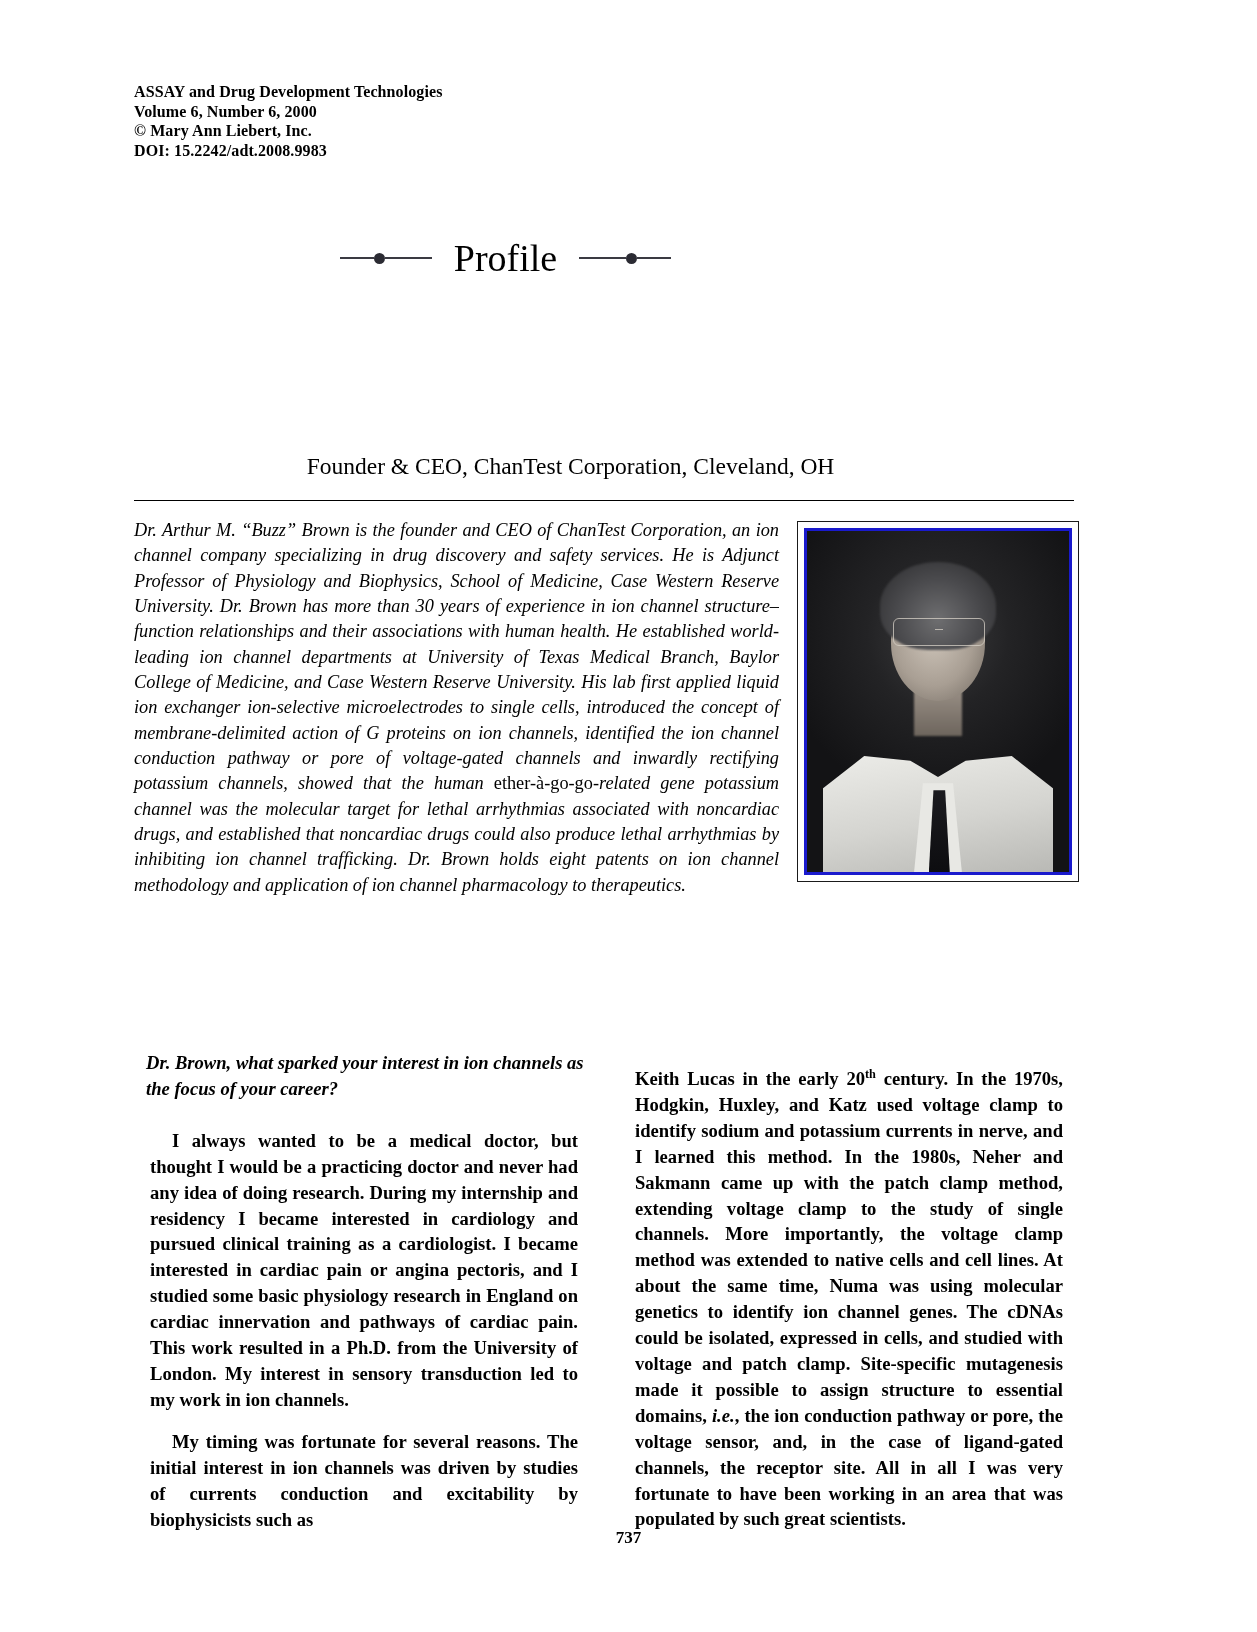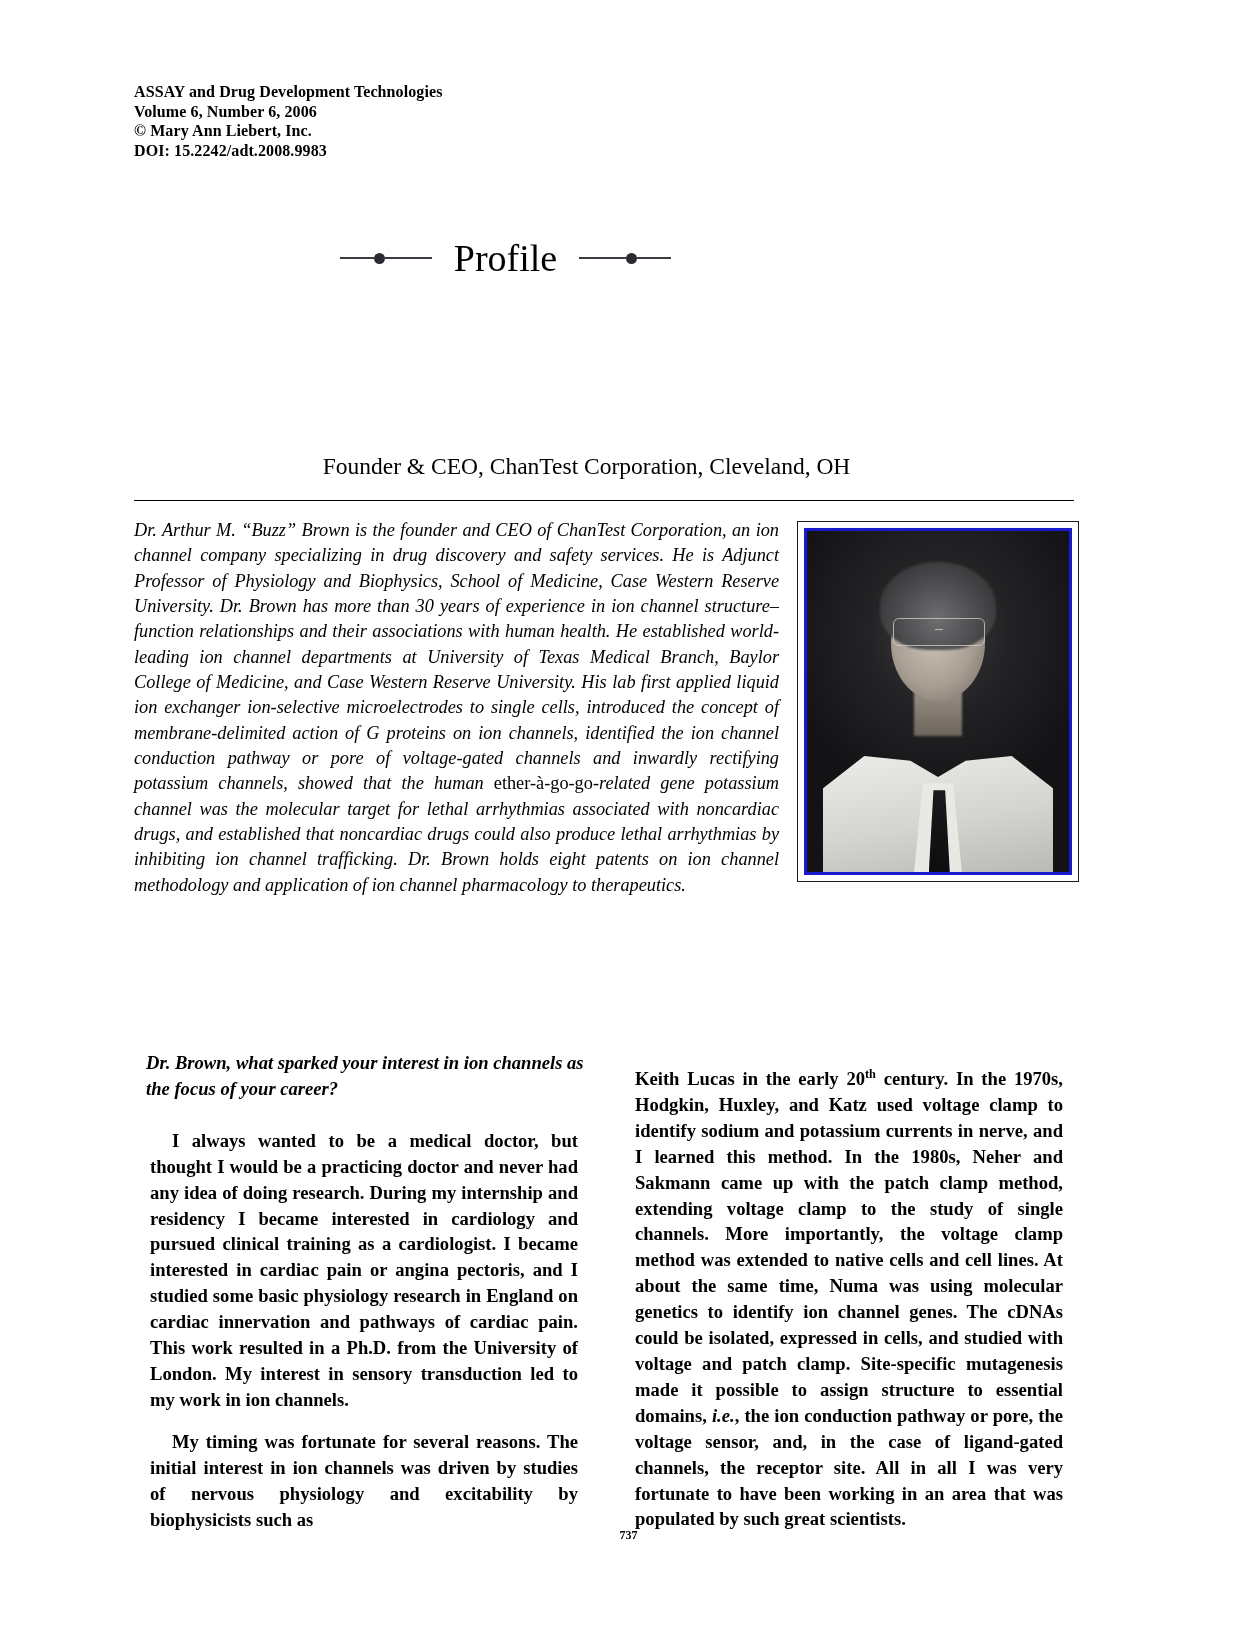--- a/index.html
+++ b/index.html
@@ -90,21 +90,20 @@
 
   .article-subtitle {
     position: absolute;
     left: 0;
     top: 450px;
     width: 1141px;
     text-align: center;
     font-size: 23.5px;
     line-height: 32px;
     white-space: nowrap;
-    margin-left: 16px;
   }
 
   .head-rule {
     position: absolute;
     left: 134px;
     top: 500px;
     width: 940px;
     height: 1.4px;
     background: #000000;
   }
@@ -261,31 +260,31 @@
     line-height: 0;
   }
 
   .page-number {
     position: absolute;
     left: 0;
     top: 1528px;
     width: 1257px;
     text-align: center;
     font-weight: bold;
-    font-size: 12px;
+    font-size: 17px;
   }
 </style>
 </head>
 <body>
 
 <div class="page">
 
   <div class="masthead">
     <div>ASSAY and Drug Development Technologies</div>
-    <div>Volume 6, Number 6, 2006</div>
+    <div>Volume 6, Number 6, 2000</div>
     <div>© Mary Ann Liebert, Inc.</div>
     <div>DOI: 15.2242/adt.2008.9983</div>
   </div>
 
   <div class="profile-head">
     <span class="ornament left">
       <span class="rule-a"></span>
         <span class="dot"></span>
         <span class="rule-b"></span>
     </span>
@@ -312,21 +311,21 @@
         <span class="ph-hair"></span>
         <span class="ph-glass"></span>
       </div>
     </div>
     <span>Dr. Arthur M. “Buzz” Brown is the founder and CEO of ChanTest Corporation, an ion channel company specializing in drug discovery and safety services. He is Adjunct Professor of Physiology and Biophysics, School of Medicine, Case Western Reserve University. Dr. Brown has more than 30 years of experience in ion channel structure–function relationships and their associations with human health. He established world-leading ion channel departments at University of Texas Medical Branch, Baylor College of Medicine, and Case Western Reserve University. His lab first applied liquid ion exchanger ion-selective microelectrodes to single cells, introduced the concept of membrane-delimited action of G proteins on ion channels, identified the ion channel conduction pathway or pore of voltage-gated channels and inwardly rectifying potassium channels, showed that the human </span><span class="roman">ether-à-go-go</span><span>-related gene potassium channel was the molecular target for lethal arrhythmias associated with noncardiac drugs, and established that noncardiac drugs could also produce lethal arrhythmias by inhibiting ion channel trafficking. Dr. Brown holds eight patents on ion channel methodology and application of ion channel pharmacology to therapeutics.</span>
   </div>
 
   <div class="col left">
     <div class="q-head">Dr. Brown, what sparked your interest in ion channels as the focus of your career?</div>
     <p>I always wanted to be a medical doctor, but thought I would be a practicing doctor and never had any idea of doing research. During my internship and residency I became interested in cardiology and pursued clinical training as a cardiologist. I became interested in cardiac pain or angina pectoris, and I studied some basic physiology research in England on cardiac innervation and pathways of cardiac pain. This work resulted in a Ph.D. from the University of London. My interest in sensory transduction led to my work in ion channels.</p>
-    <p>My timing was fortunate for several reasons. The initial interest in ion channels was driven by studies of nervous physiology and excitability by biophysicists such as</p>
+    <p>My timing was fortunate for several reasons. The initial interest in ion channels was driven by studies of currents conduction and excitability by biophysicists such as</p>
   </div>
 
   <div class="col right">
     <p class="noindent"><span>Keith Lucas in the early 20</span><sup>th</sup><span> century. In the 1970s, Hodgkin, Huxley, and Katz used voltage clamp to identify sodium and potassium currents in nerve, and I learned this method. In the 1980s, Neher and Sakmann came up with the patch clamp method, extending voltage clamp to the study of single channels. More importantly, the voltage clamp method was extended to native cells and cell lines. At about the same time, Numa was using molecular genetics to identify ion channel genes. The cDNAs could be isolated, expressed in cells, and studied with voltage and patch clamp. Site-specific mutagenesis made it possible to assign structure to essential domains, </span><em>i.e.</em><span>, the ion conduction pathway or pore, the voltage sensor, and, in the case of ligand-gated channels, the receptor site. All in all I was very fortunate to have been working in an area that was populated by such great scientists.</span></p>
   </div>
 
   <div class="page-number">737</div>
 
 </div>
 

